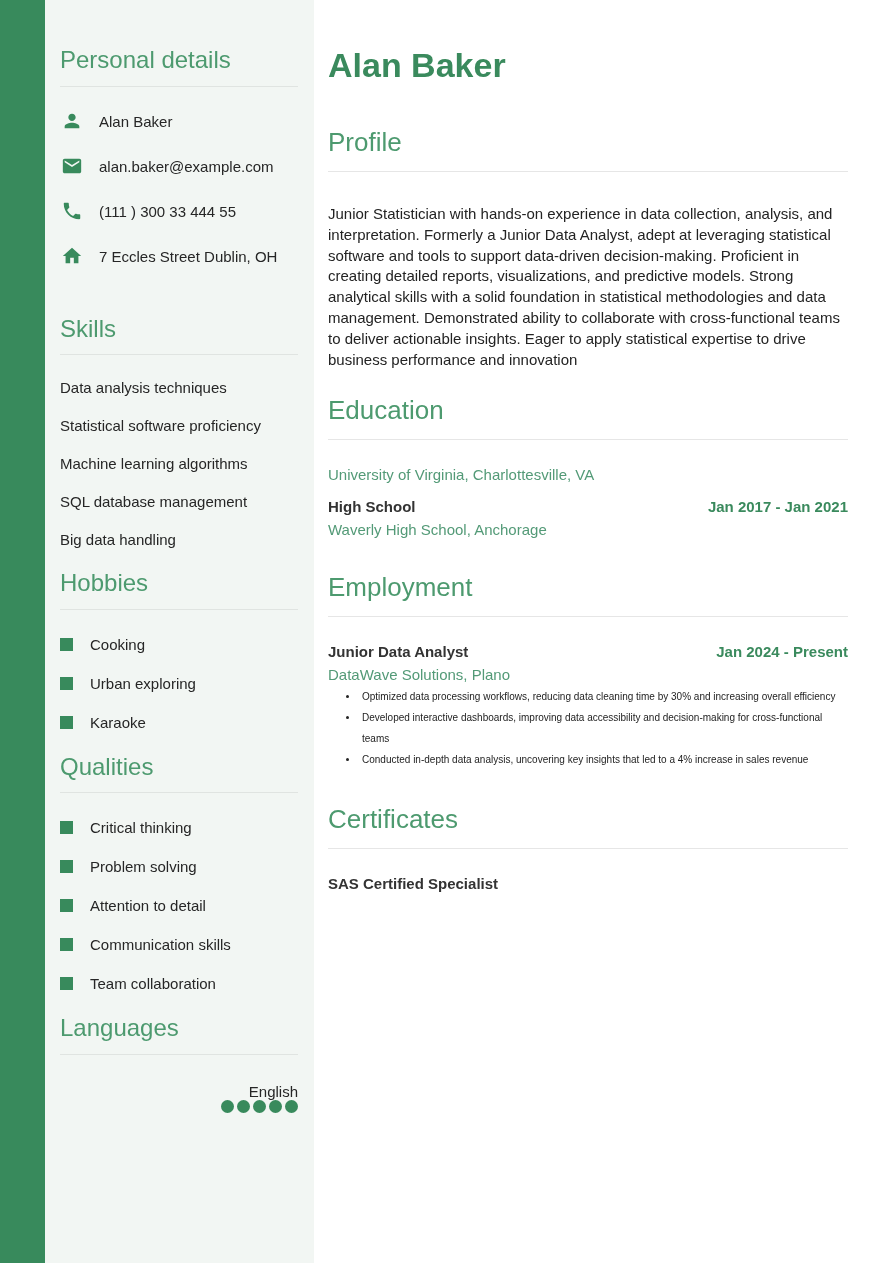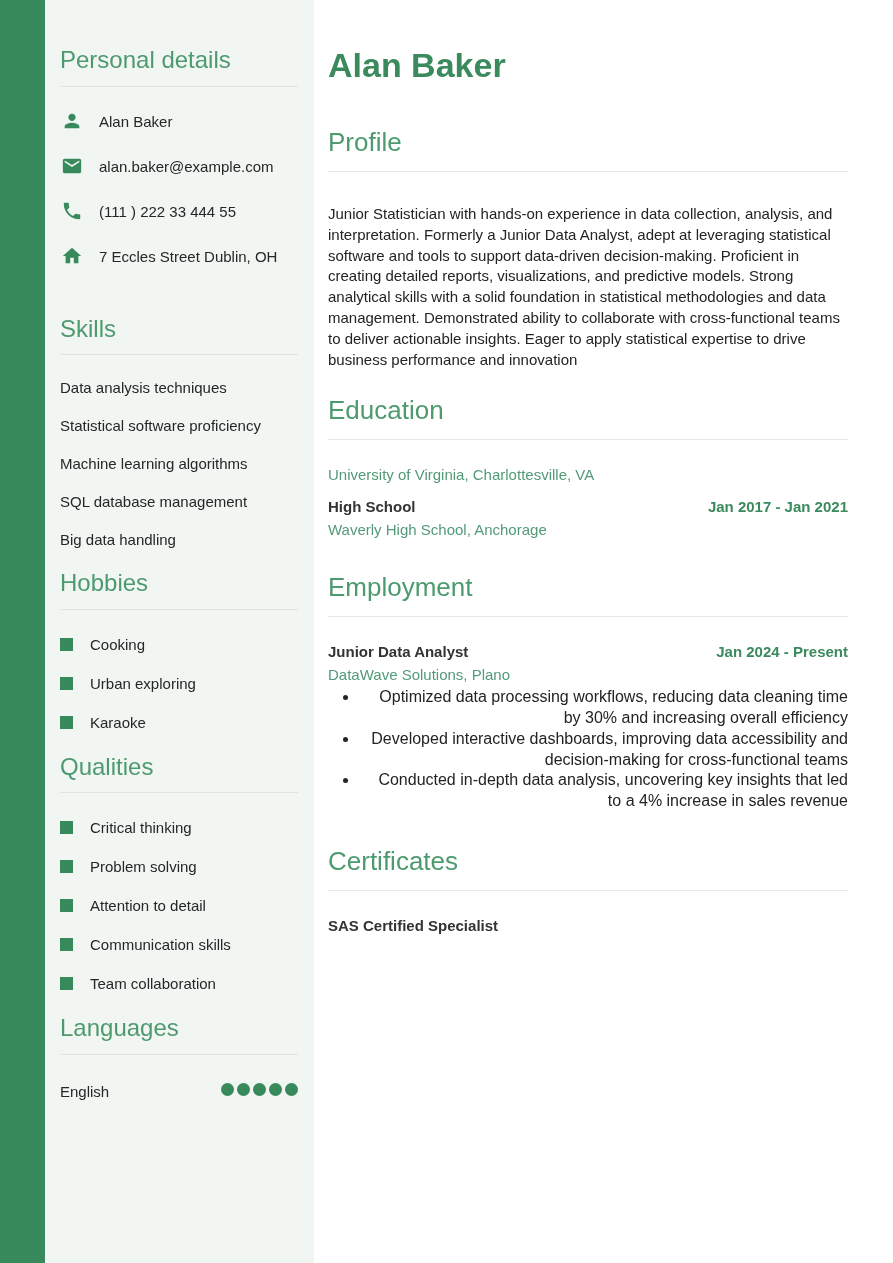--- a/index.html
+++ b/index.html
@@ -72,23 +72,24 @@
     background: #388a5c;
     flex: 0 0 13px;
   }
 
   .section-gap { margin-top: 36px; }
 
   
   .lang-row {
     display: flex;
     justify-content: space-between;
-    align-items: flex-start;
+    align-items: flex-end;
     margin-top: 28px;
     font-size: 15px;
+    flex-direction: column;
   }
   .dots { display: flex; gap: 3px; }
   .dot {
     width: 13px; height: 13px;
     border-radius: 50%;
     background: #388a5c;
   }
 
   
   .main {
@@ -137,24 +138,23 @@
     white-space: nowrap;
   }
   .entry-org {
     margin-top: 6px;
     font-size: 15px;
     color: #539a77;
   }
   .bullets {
     margin: 4px 0 0 0;
     padding-left: 31px;
-    font-size: 16px;
+    font-size: 10px;
     line-height: 20.8px;
     color: #232323;
-    text-align: right;
   }
   .bullets li { padding-left: 3px; }
 </style>
 </head>
 <body>
 
 <div class="page">
   <div class="accent-strip"></div>
 
   <aside class="sidebar">
@@ -178,21 +178,21 @@
               </svg>
           </span>
           <span>alan.baker@example.com</span>
         </li>
         <li>
           <span class="cicon">
             <svg width="22" height="22" viewBox="0 0 24 24">
                 <path d="M6.62 10.79c1.44 2.83 3.76 5.14 6.59 6.59l2.2-2.2c.27-.27.67-.36 1.02-.24 1.12.37 2.33.57 3.57.57.55 0 1 .45 1 1V20c0 .55-.45 1-1 1-9.39 0-17-7.61-17-17 0-.55.45-1 1-1h3.5c.55 0 1 .45 1 1 0 1.25.2 2.45.57 3.57.11.35.03.74-.25 1.02l-2.2 2.2z"></path>
               </svg>
           </span>
-          <span>(111 ) 222 33 444 55</span>
+          <span>(111 ) 300 33 444 55</span>
         </li>
         <li>
           <span class="cicon">
             <svg width="22" height="22" viewBox="0 0 24 24">
                 <path d="M10 20v-6h4v6h5v-8h3L12 3 2 12h3v8z"></path>
               </svg>
           </span>
           <span>7 Eccles Street Dublin, OH</span>
         </li>
       </ul>

